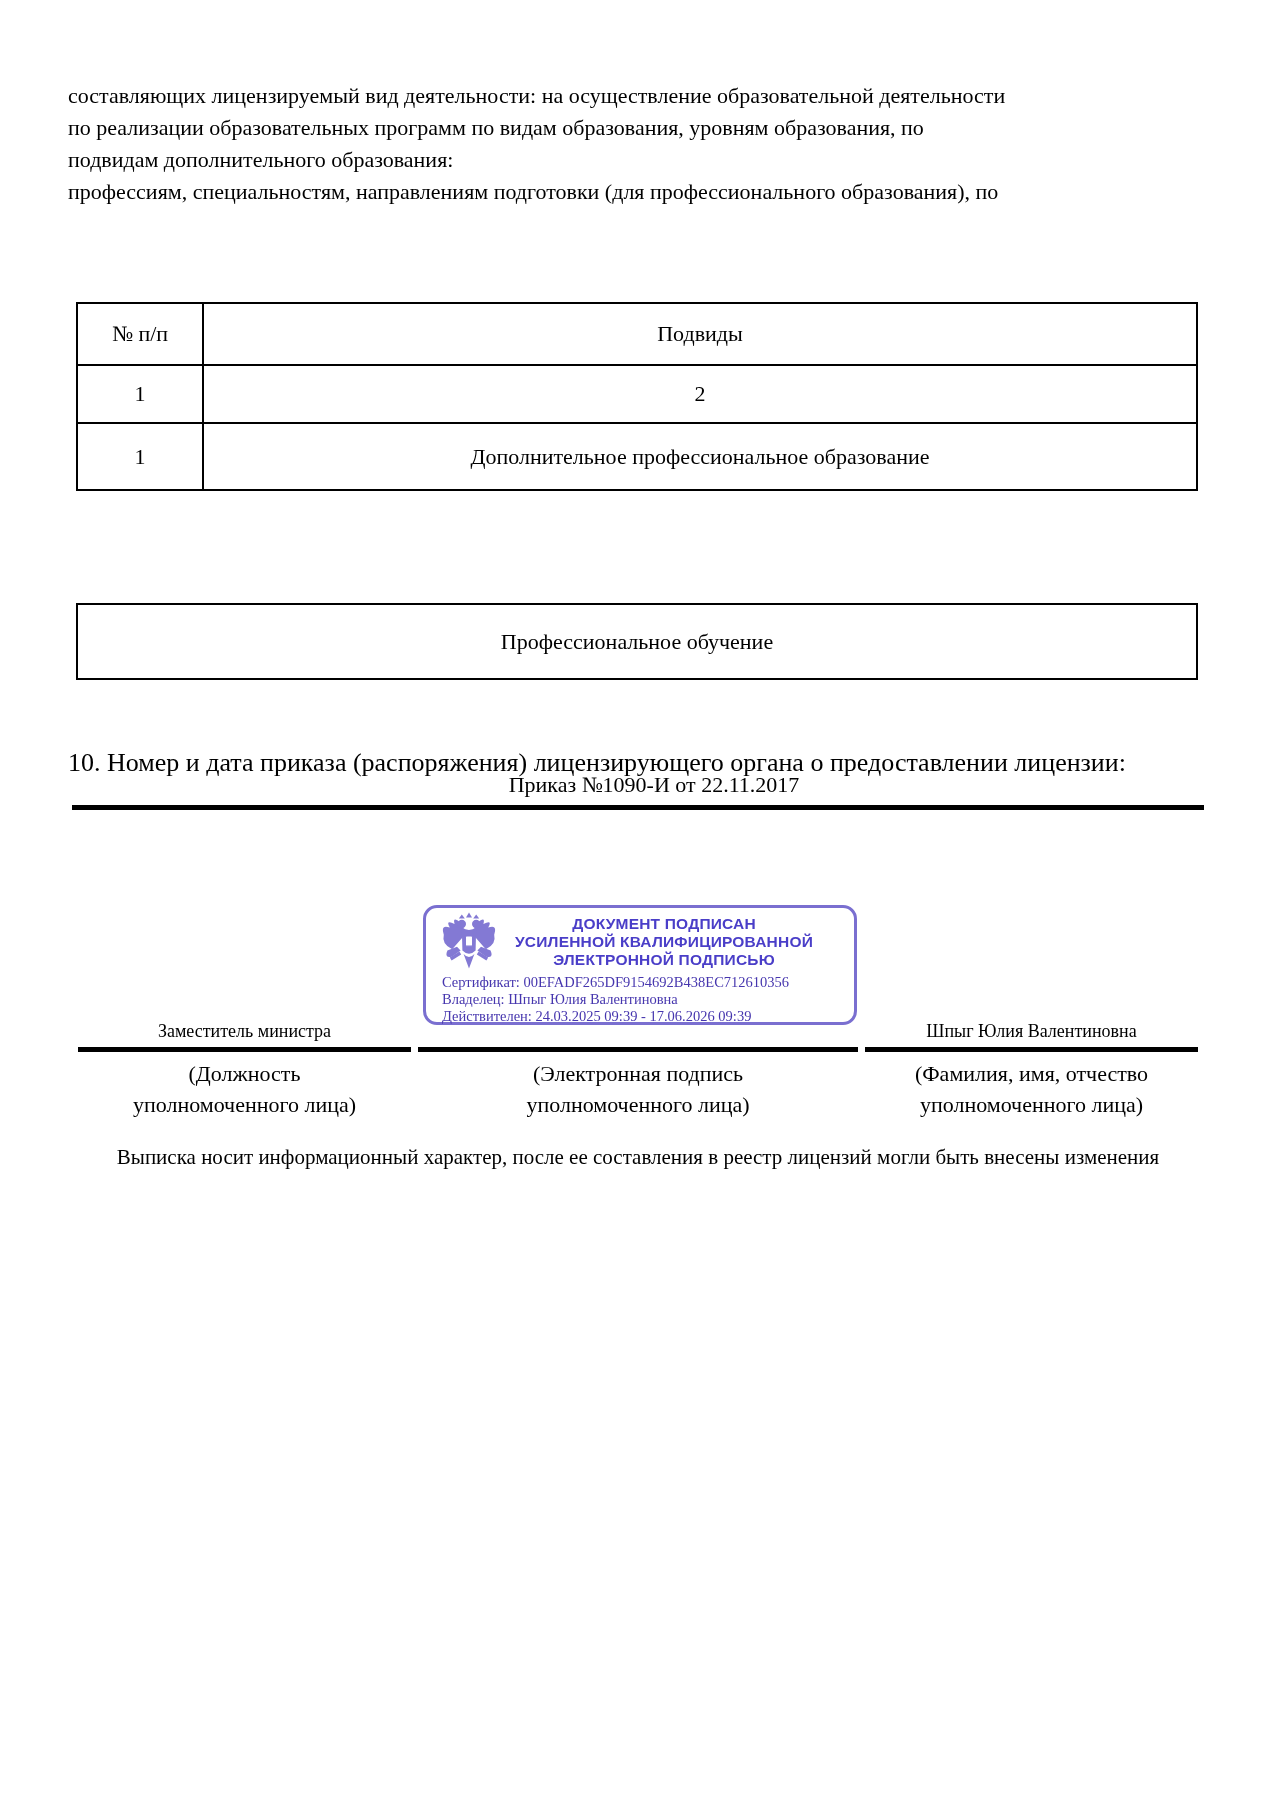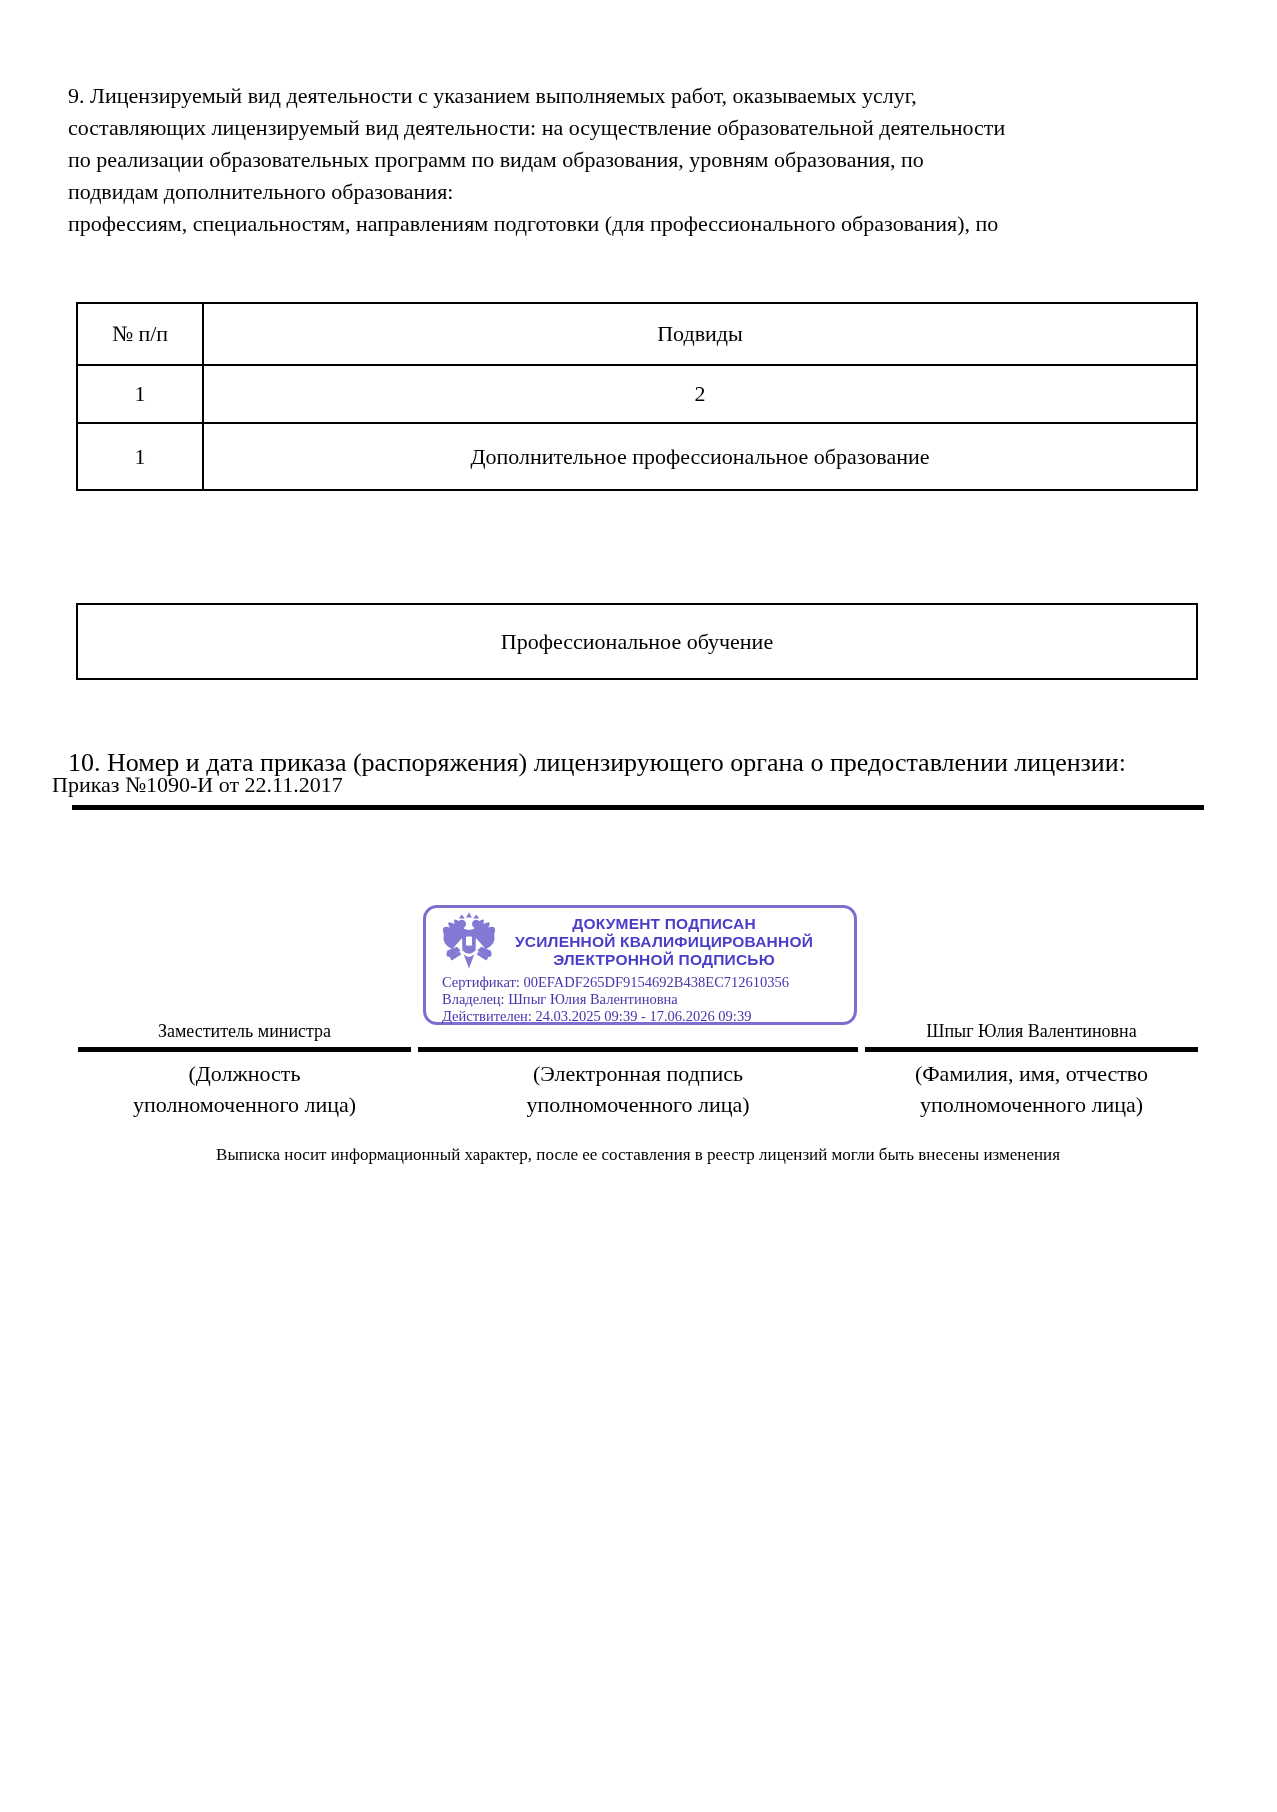--- a/index.html
+++ b/index.html
@@ -24,21 +24,21 @@
   .r-data1 td{height:56px;}
   .r-data2 td{height:65px;}
   
   .prof-box{
     position:absolute;left:76px;top:603px;width:1122px;height:77px;
     border:2px solid #000;display:flex;align-items:center;justify-content:center;
     font-size:22px;box-sizing:border-box;
   }
   
   .para10{position:absolute;left:68px;top:748px;width:1150px;font-size:26px;line-height:30px;}
-  .order-line{position:absolute;left:52px;top:772px;width:1140px;font-size:22px;}
+  .order-line{position:absolute;left:84px;top:772px;width:1140px;text-align:center;font-size:22px;}
   .thick-rule{position:absolute;left:72px;top:805px;width:1132px;height:5px;background:#000;}
   
   .stamp{
     position:absolute;left:423px;top:905px;width:434px;height:120px;
     border:3px solid #7a6fd0;border-radius:14px;box-sizing:border-box;
     padding:4px 26px 6px 12px;background:#fff;
   }
   .stamp-top{display:flex;align-items:center;}
   .eagle{width:62px;height:60px;flex:0 0 62px;}
   .stamp-head{
@@ -54,29 +54,28 @@
   .sig-name.right{left:865px;width:333px;}
   .sig-line{position:absolute;top:1047px;height:5px;background:#000;}
   .sig-line.l1{left:78px;width:333px;}
   .sig-line.l2{left:418px;width:440px;}
   .sig-line.l3{left:865px;width:333px;}
   .sig-cap{position:absolute;top:1058px;font-size:22px;line-height:31px;text-align:center;}
   .sig-cap.left{left:78px;width:333px;}
   .sig-cap.mid{left:418px;width:440px;}
   .sig-cap.right{left:865px;width:333px;}
   
-  .footer-note{position:absolute;left:48px;top:1145px;width:1180px;text-align:center;font-size:17px;}
+  .footer-note{position:absolute;left:48px;top:1145px;width:1180px;text-align:center;font-size:21px;}
 </style>
 </head>
 <body>
 
 <div class="page">
 
   <div class="para9">
-    <div>9. Лицензируемый вид деятельности с указанием выполняемых работ, оказываемых услуг,</div>
     <div>составляющих лицензируемый вид деятельности: на осуществление образовательной деятельности</div>
     <div>по реализации образовательных программ по видам образования, уровням образования, по</div>
     <div>подвидам дополнительного образования:</div>
     <div>профессиям, специальностям, направлениям подготовки (для профессионального образования), по</div>
   </div>
 
   <table class="edu-table">
     <tbody>
     <tr class="r-head">
       <td class="c1">№ п/п</td>

